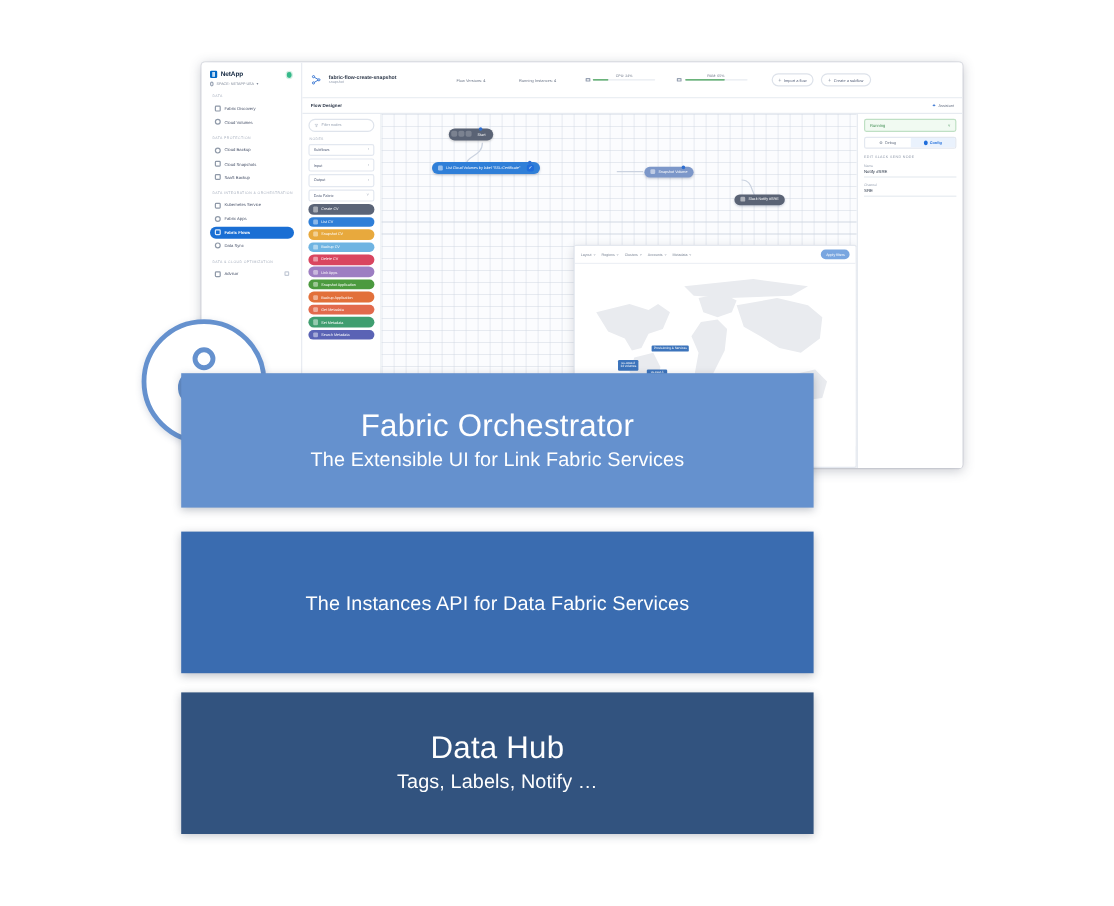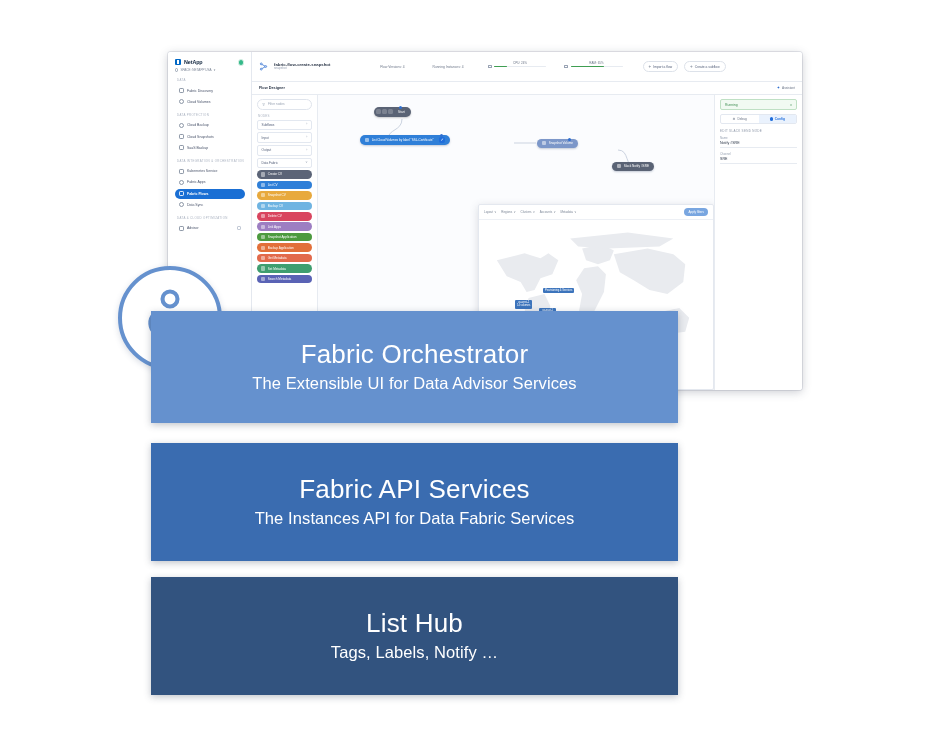--- a/index.html
+++ b/index.html
@@ -524,26 +524,25 @@
       <circle cx="50" cy="22" r="11"></circle>
       <path d="M27 44 C18 52, 20 66, 28 72 C36 78, 44 70, 42 62 C40 54, 46 48, 54 50"></path>
       <path d="M73 44 C82 52, 80 66, 72 72 C64 78, 56 70, 58 62"></path>
       <path d="M50 50 C42 58, 44 68, 50 74 C58 82, 50 92, 42 86"></path>
       <circle cx="50" cy="58" r="7"></circle>
     </svg>
   </div>
 
   <div class="band" id="band-orchestrator">
     <div class="b-title">Fabric Orchestrator</div>
-    <div class="b-sub">The Extensible UI for Data Advisor Services</div>
+    <div class="b-sub">The Extensible UI for Link Fabric Services</div>
   </div>
 
   <div class="band" id="band-api">
-    <div class="b-title">Fabric API Services</div>
     <div class="b-sub">The Instances API for Data Fabric Services</div>
   </div>
 
   <div class="band" id="band-hub">
-    <div class="b-title">List Hub</div>
+    <div class="b-title">Data Hub</div>
     <div class="b-sub">Tags, Labels, Notify …</div>
   </div>
 
 </div>
 
 </body></html>

